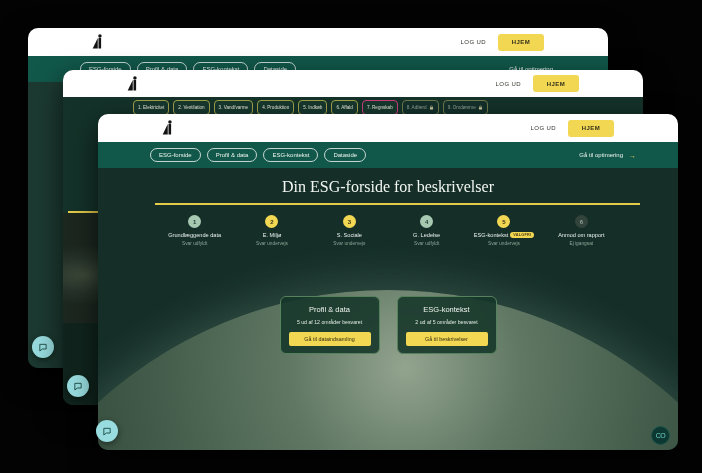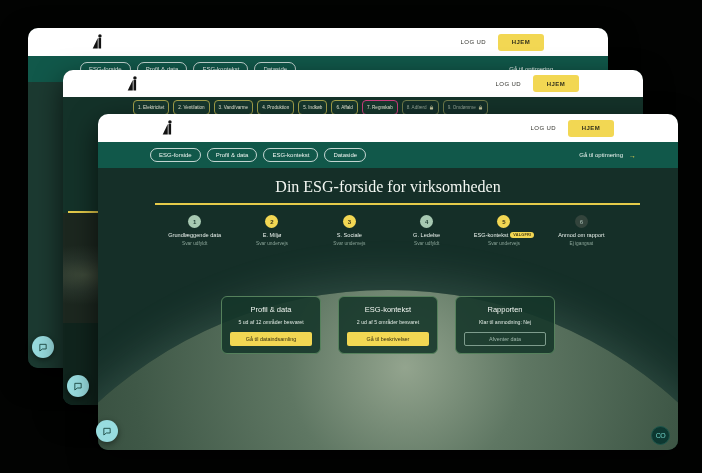--- a/index.html
+++ b/index.html
@@ -202,21 +202,21 @@
       <button class="pill">Dataside</button>
       <button class="optimize">
         <span>Gå til optimering</span>
         <span class="arr">→</span>
       </button>
     </nav>
 
     <main class="front-main">
       <div class="earth"></div>
 
-      <h1 class="front-title">Din ESG-forside for virksomheden</h1>
+      <h1 class="front-title">Din ESG-forside for beskrivelser</h1>
       <div class="title-underline"></div>
 
       <div class="stepper">
         <div class="step">
           <div class="step-circle done">1</div>
           <div class="step-label">
               <span>Grundlæggende data</span>
             </div>
           <div class="step-status">Svar udfyldt</div>
         </div>
@@ -261,25 +261,20 @@
       <div class="cards">
         <div class="card">
           <div class="card-title">Profil &amp; data</div>
           <div class="card-sub">5 ud af 12 områder besvaret</div>
           <button class="card-btn">Gå til dataindsamling</button>
         </div>
         <div class="card">
           <div class="card-title">ESG-kontekst</div>
           <div class="card-sub">2 ud af 5 områder besvaret</div>
           <button class="card-btn">Gå til beskrivelser</button>
-        </div>
-        <div class="card">
-          <div class="card-title">Rapporten</div>
-          <div class="card-sub">Klar til anmodning: Nej</div>
-          <button class="card-btn disabled">Afventer data</button>
         </div>
       </div>
 
       <button class="co-badge">CO</button>
     </main>
   </section>
   <button class="chat-fab fab-front">
     <svg width="11" height="11" viewBox="0 0 12 12">
         <path d="M2.2 2.2h7.6v5.6H5.2L2.2 10.2z" fill="none" stroke="#1d4a44" stroke-width="1.1" stroke-linejoin="round"></path>
       </svg>

